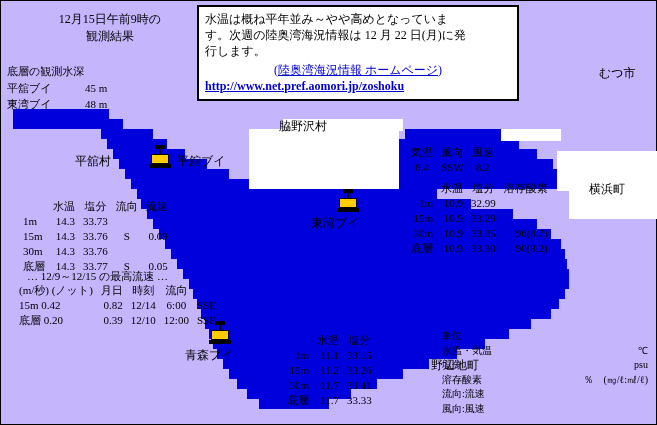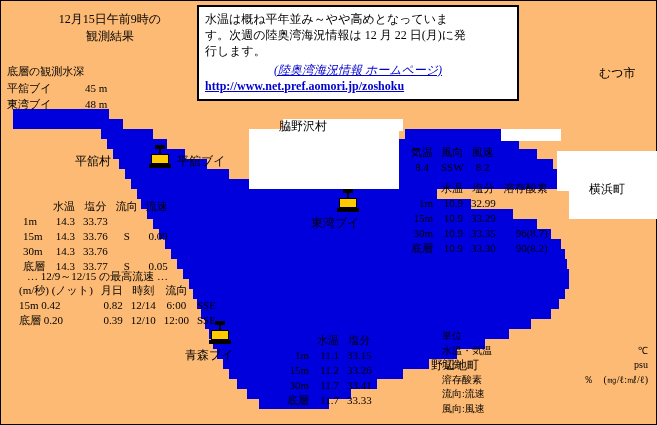--- a/index.html
+++ b/index.html
@@ -9,41 +9,41 @@
     font-family:"Liberation Sans", sans-serif;
     font-size:11px;
     color:#000000;
     overflow:hidden;
   }
   #page{
     position:relative;
     width:657px;height:425px;
     border:1px solid #000;
     box-sizing:border-box;
-    background:#fdba74;
+    background:#c4b5fd;
   }
   
   .sea{position:absolute;background:#0000dd;}
   .land{position:absolute;background:#ffffff;}
 
   .abs{position:absolute;}
 
   .title{
     position:absolute;left:14px;top:10px;width:190px;
     text-align:center;line-height:1.45;font-size:12px;
     font-family:"Liberation Serif", serif;
   }
   .notice{
     position:absolute;left:196px;top:4px;width:322px;
     border:2px solid #000;background:#ffffff;
     padding:4px 6px 5px 6px;box-sizing:border-box;
     font-size:12px;line-height:1.35;
     font-family:"Liberation Serif", serif;
   }
-  .notice .hp{text-align:center;margin-top:2px;font-style:italic;}
+  .notice .hp{text-align:center;margin-top:2px;}
   .notice .url{display:block;text-align:left;color:#0000cc;text-decoration:underline;font-weight:bold;}
 
   .depthbox{
     position:absolute;left:6px;top:62px;width:170px;
     font-size:11px;line-height:1.5;
     font-family:"Liberation Serif", serif;
   }
   .depthbox .row span.lbl{display:inline-block;width:78px;}
   .depthbox .row span.val{display:inline-block;width:46px;}
 

